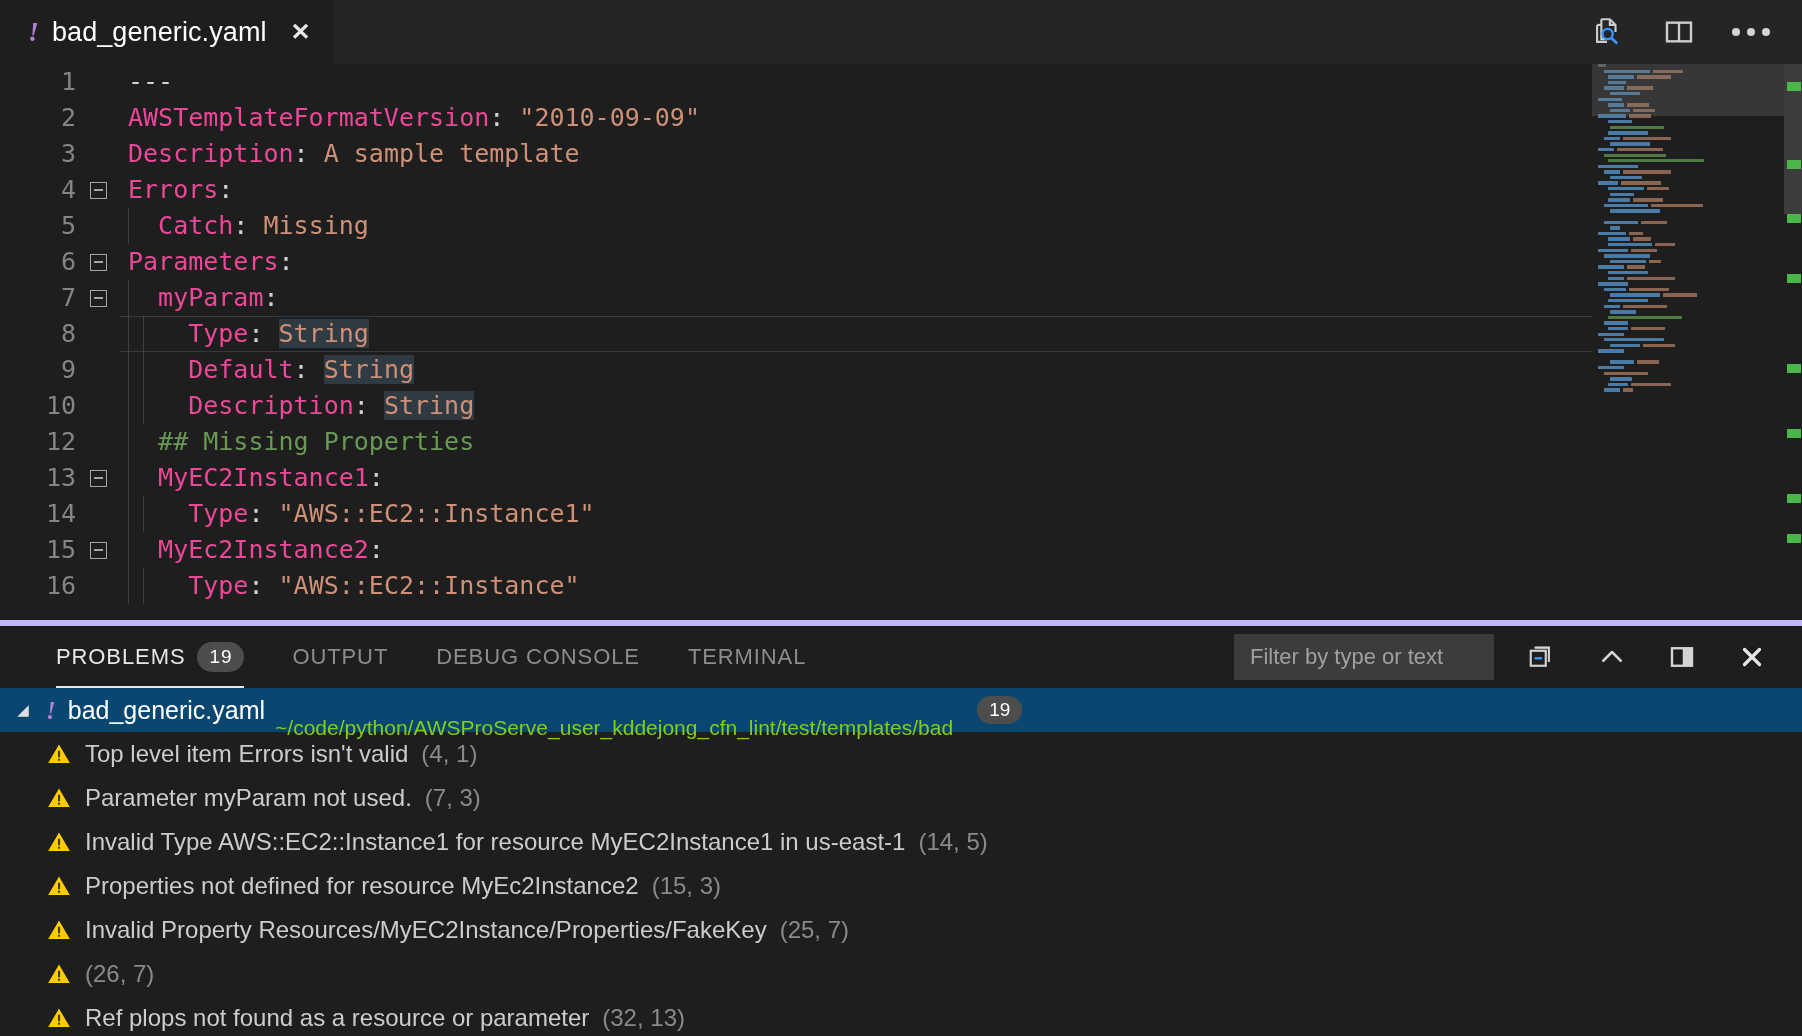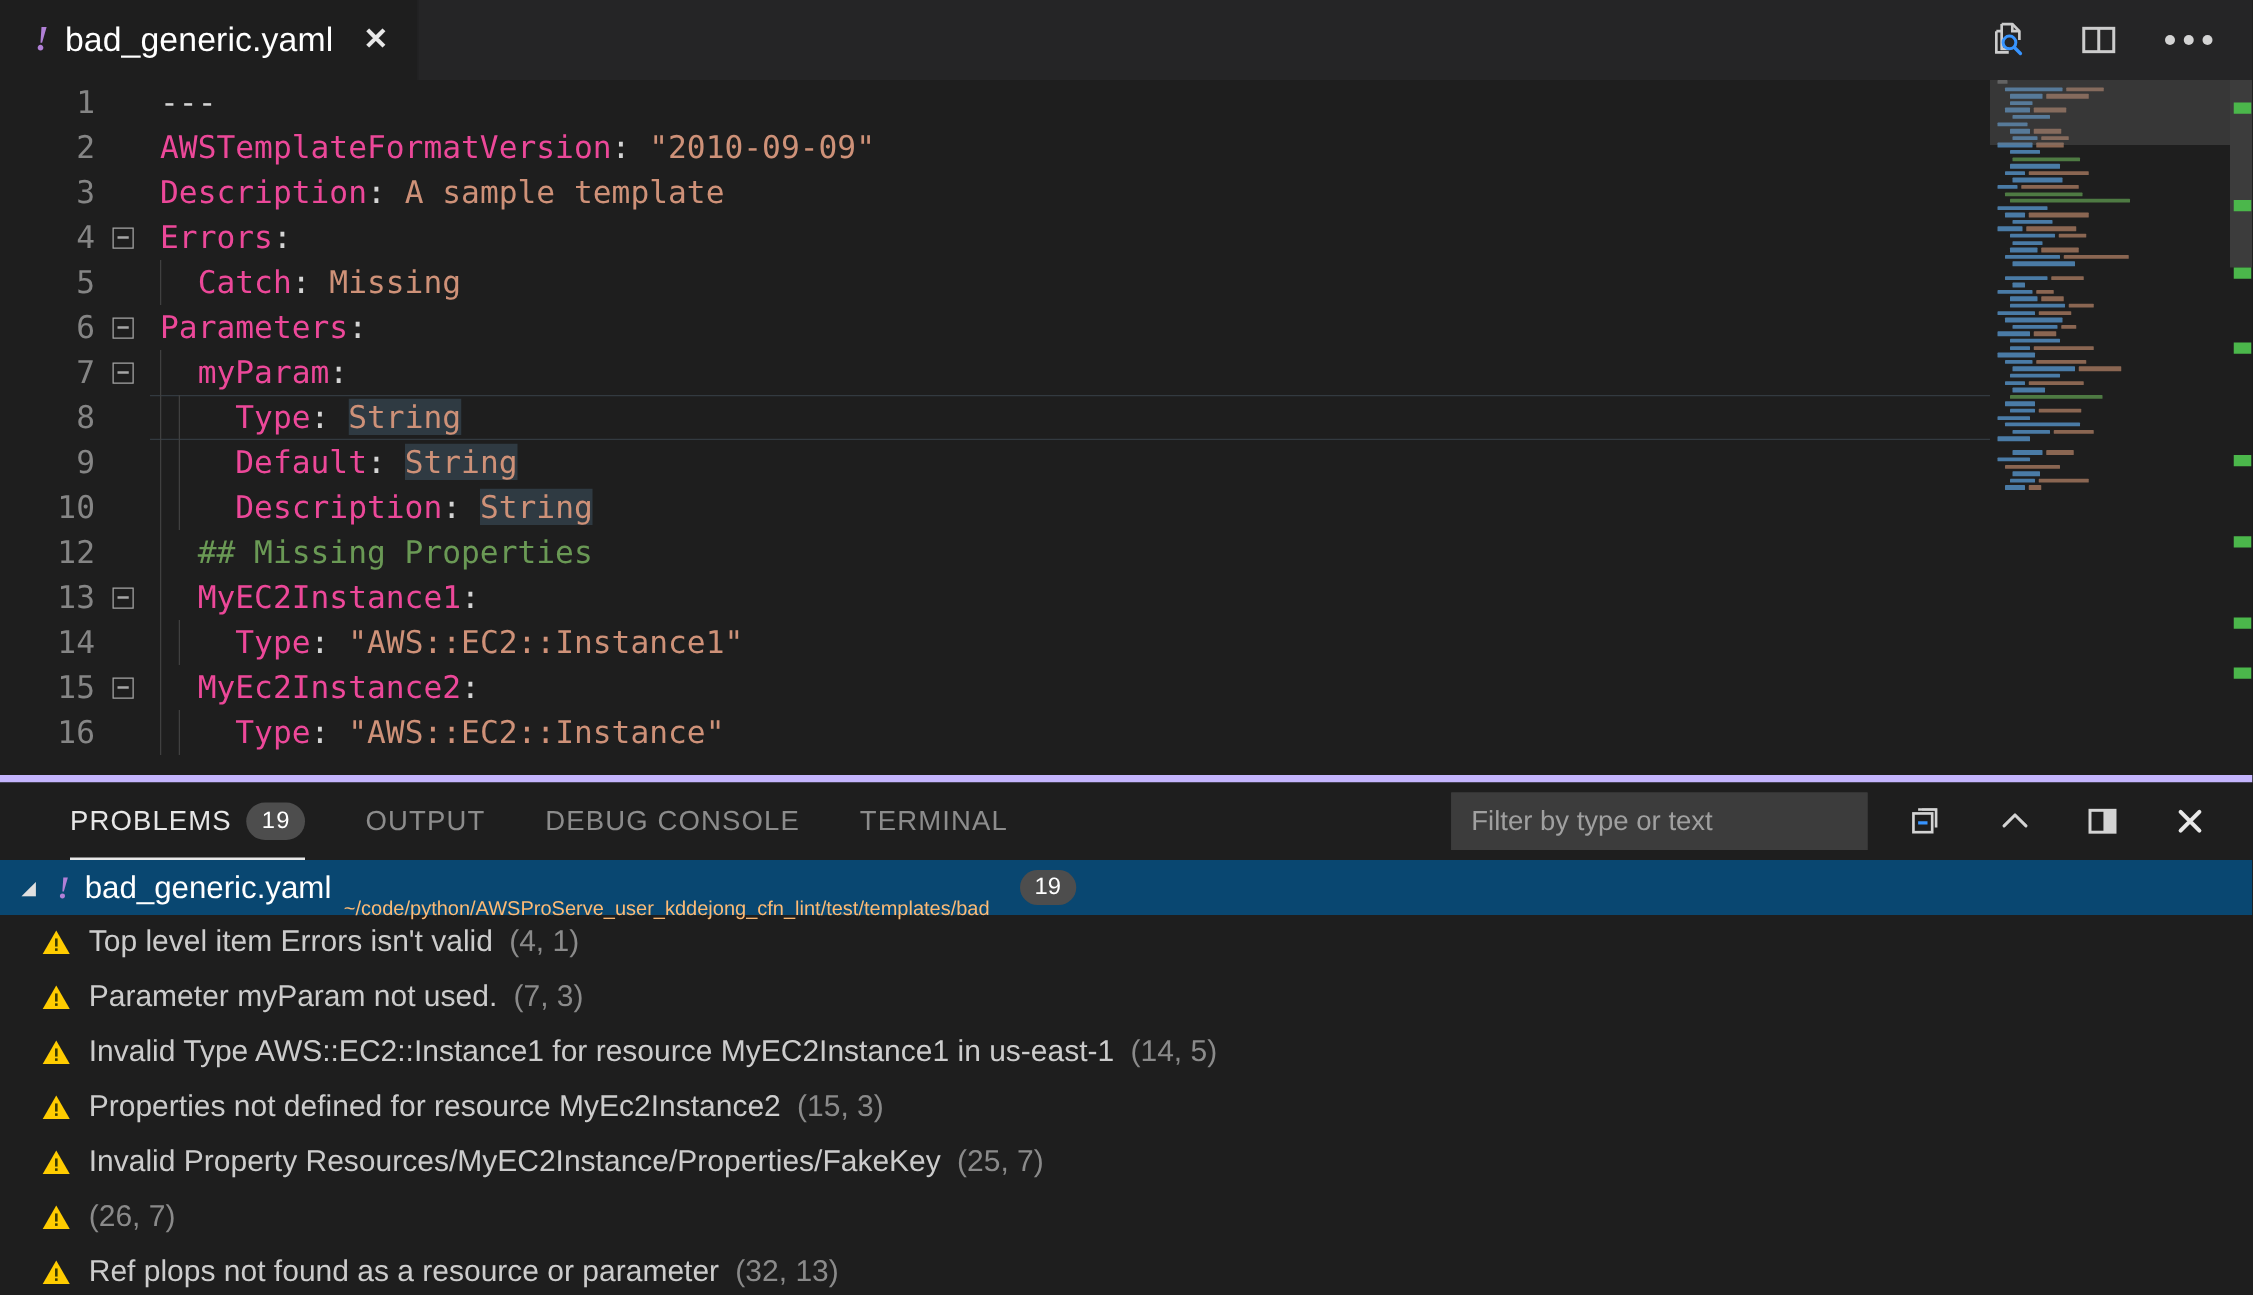--- a/index.html
+++ b/index.html
@@ -127,21 +127,21 @@
   .ptab.active:after{
     content:"";position:absolute;left:0;right:0;bottom:0;height:2px;background:#e7e7e7;
   }
   .badge{
     background:#4d4d4d;color:#ffffff;border-radius:16px;
     font-size:19px;padding:3px 12px;min-width:22px;text-align:center;line-height:1.25;
     font-family:"Liberation Sans",sans-serif;
   }
   .ph-spacer{flex:1;}
   .filter-box{
-    width:333px;height:46px;background:#3c3c3c;color:#a6a6a6;
+    width:260px;height:46px;background:#3c3c3c;color:#a6a6a6;
     font-size:22px;display:flex;align-items:center;padding:0 13px;
     box-sizing:border-box;border:1px solid #3c3c3c;margin-right:28px;
   }
   .filter-box input{
     width:100%;background:transparent;border:none;outline:none;
     color:#cccccc;font-size:22px;font-family:"Liberation Sans",sans-serif;
   }
   .filter-box input::placeholder{color:#a0a0a0;opacity:1;}
   .pacts{display:flex;align-items:center;gap:30px;padding-right:30px;}
   .pic{width:40px;height:40px;display:flex;align-items:center;justify-content:center;cursor:pointer;}
@@ -152,27 +152,27 @@
     height:44px;display:flex;align-items:center;background:#094771;
     padding-left:10px;box-sizing:border-box;gap:10px;
   }
   .twisty{
     width:26px;display:flex;align-items:center;justify-content:center;
     color:#e0e0e0;font-size:15px;
   }
   .file-bang{color:#b180d7;font-size:25px;font-weight:700;font-style:italic;
     font-family:"Liberation Serif",serif;line-height:1;margin-right:2px;}
   .file-name{color:#ffffff;font-size:25px;}
-  .file-path{color:#fdba74;font-size:16px;margin-top:36px;}
+  .file-path{color:#84cc16;font-size:21px;margin-top:36px;}
   .file-count{
     background:#4d4d4d;color:#ffffff;border-radius:16px;font-size:19px;
     padding:3px 12px;margin-left:14px;
   }
   .prob-row{
-    height:44px;display:flex;align-items:center;padding-left:32px;
+    height:44px;display:flex;align-items:center;padding-left:46px;
     box-sizing:border-box;gap:13px;
   }
   .warn-ico{width:26px;height:26px;display:flex;align-items:center;justify-content:center;}
   .prob-msg{color:#cccccc;font-size:24px;white-space:nowrap;}
   .prob-pos{color:#8a8a8a;font-size:24px;}
 </style>
 </head>
 <body>
 
 <div class="app">

